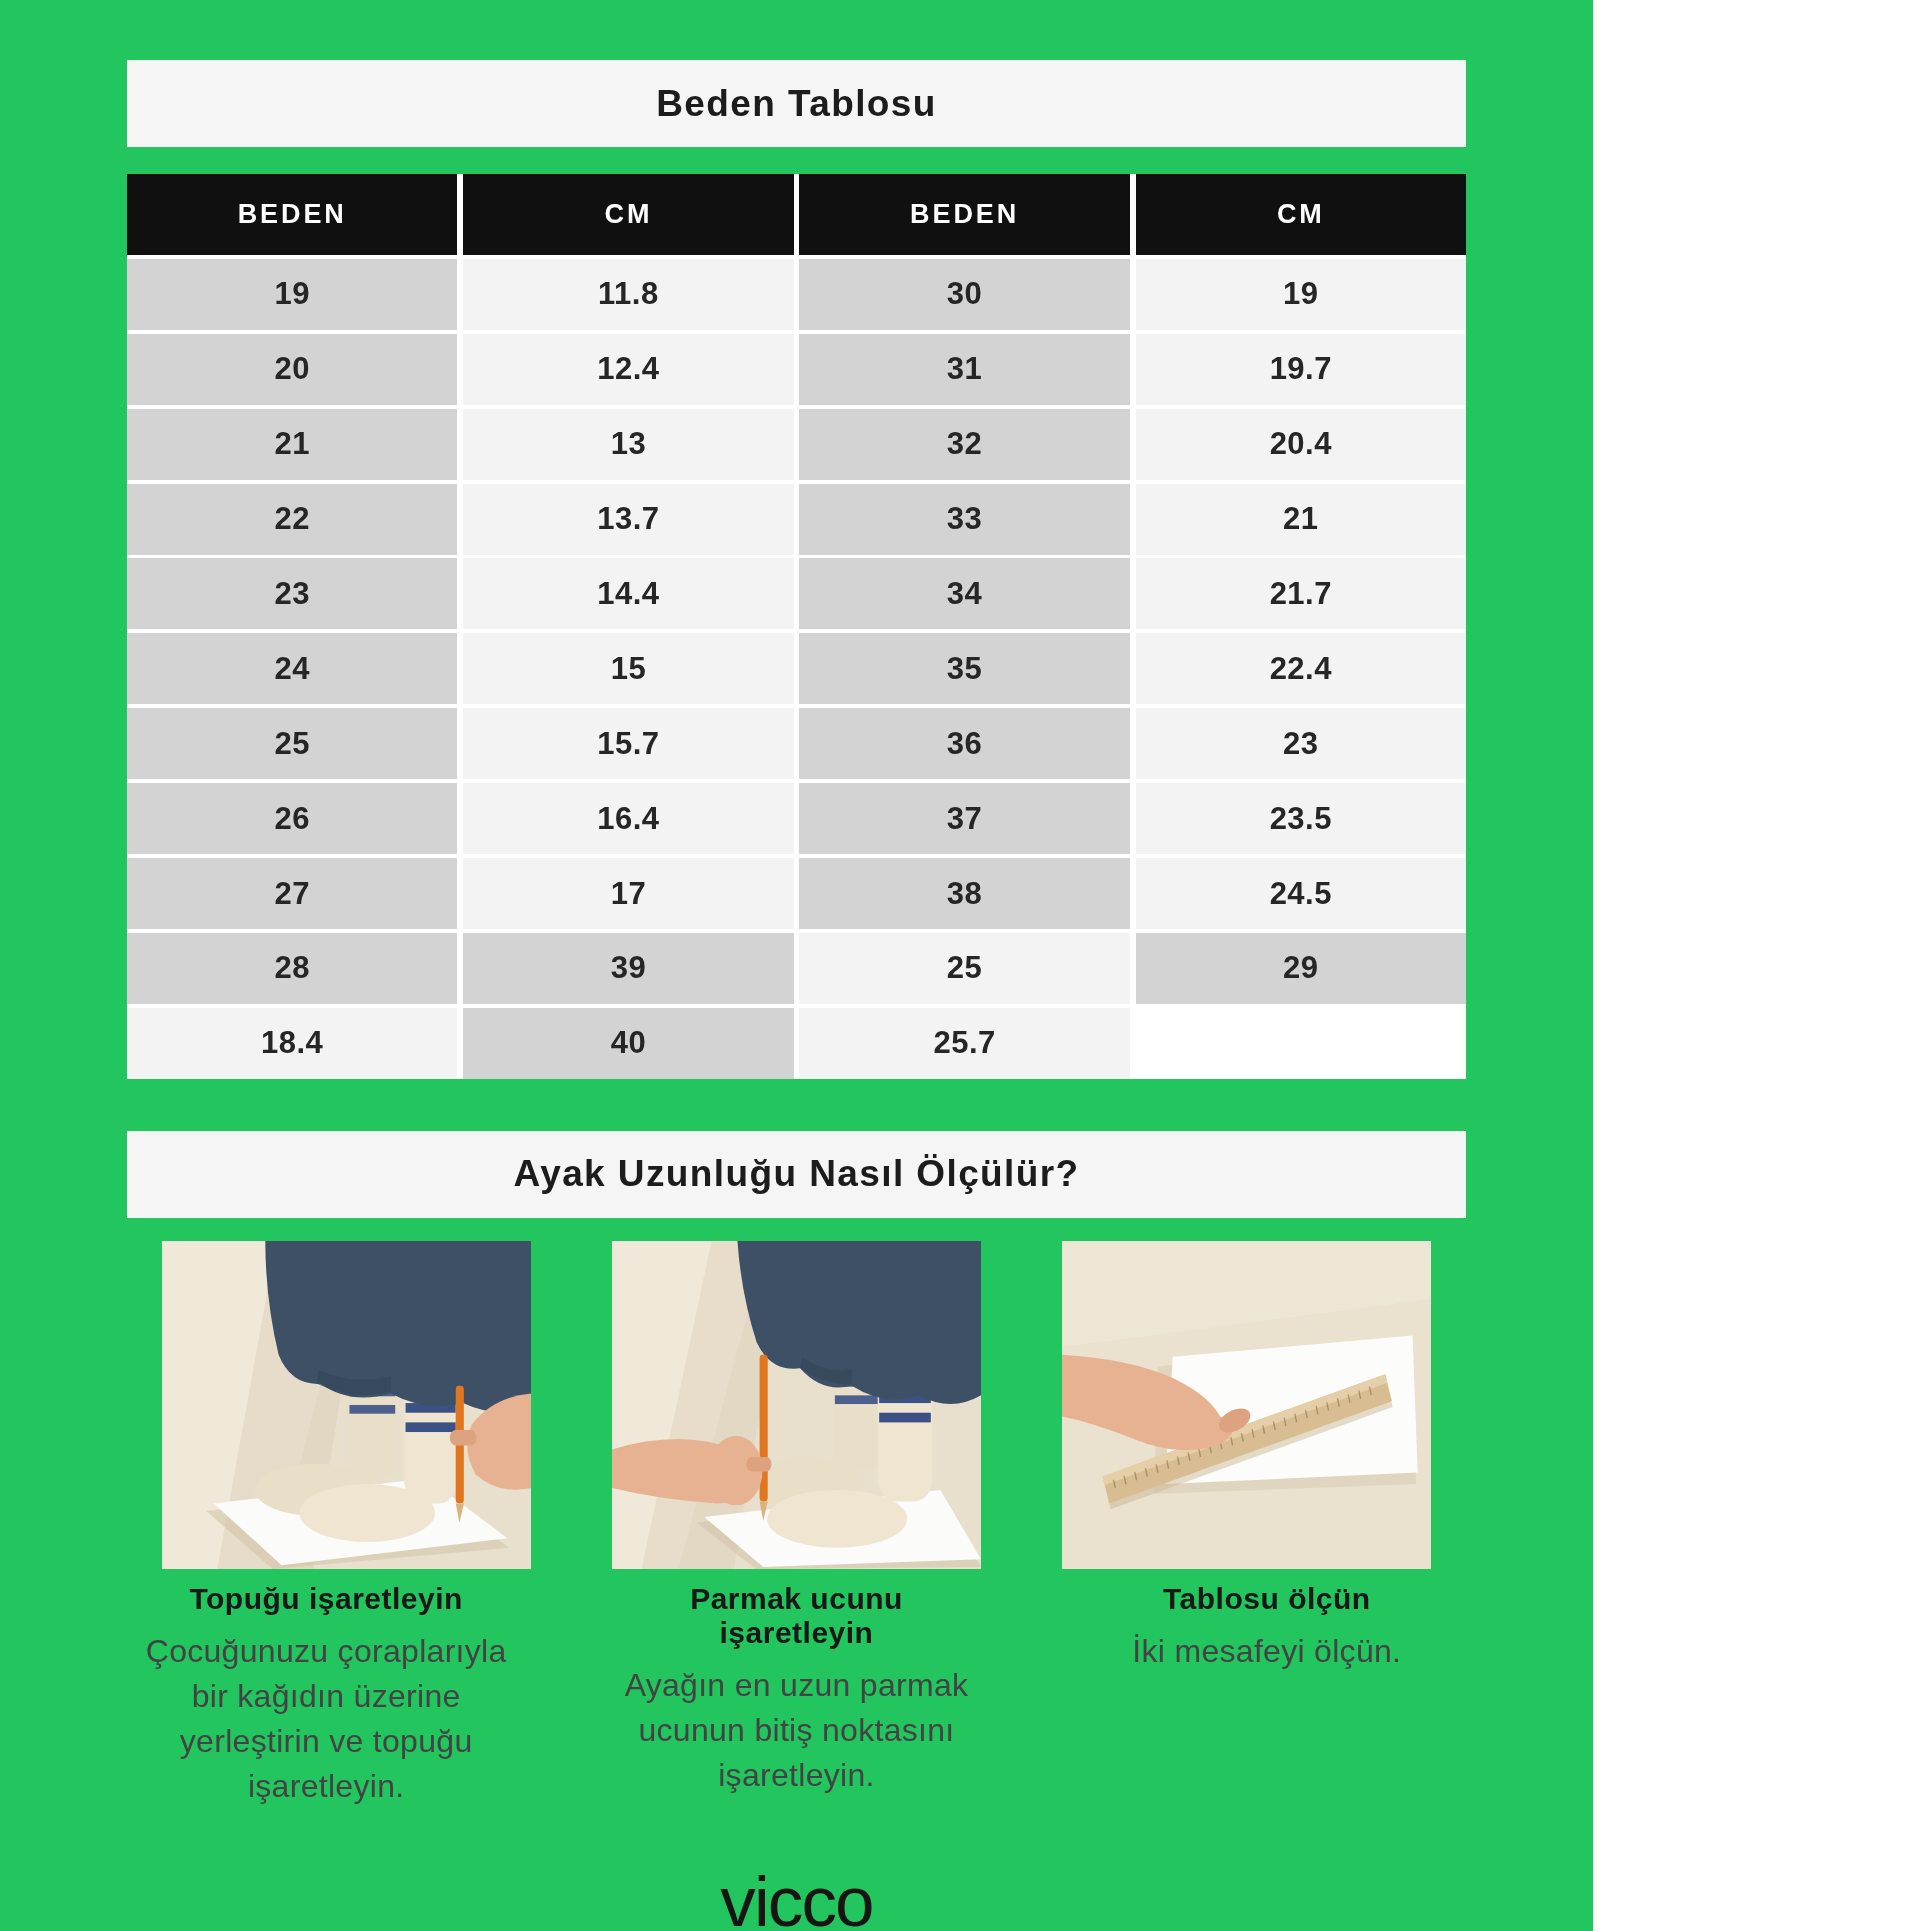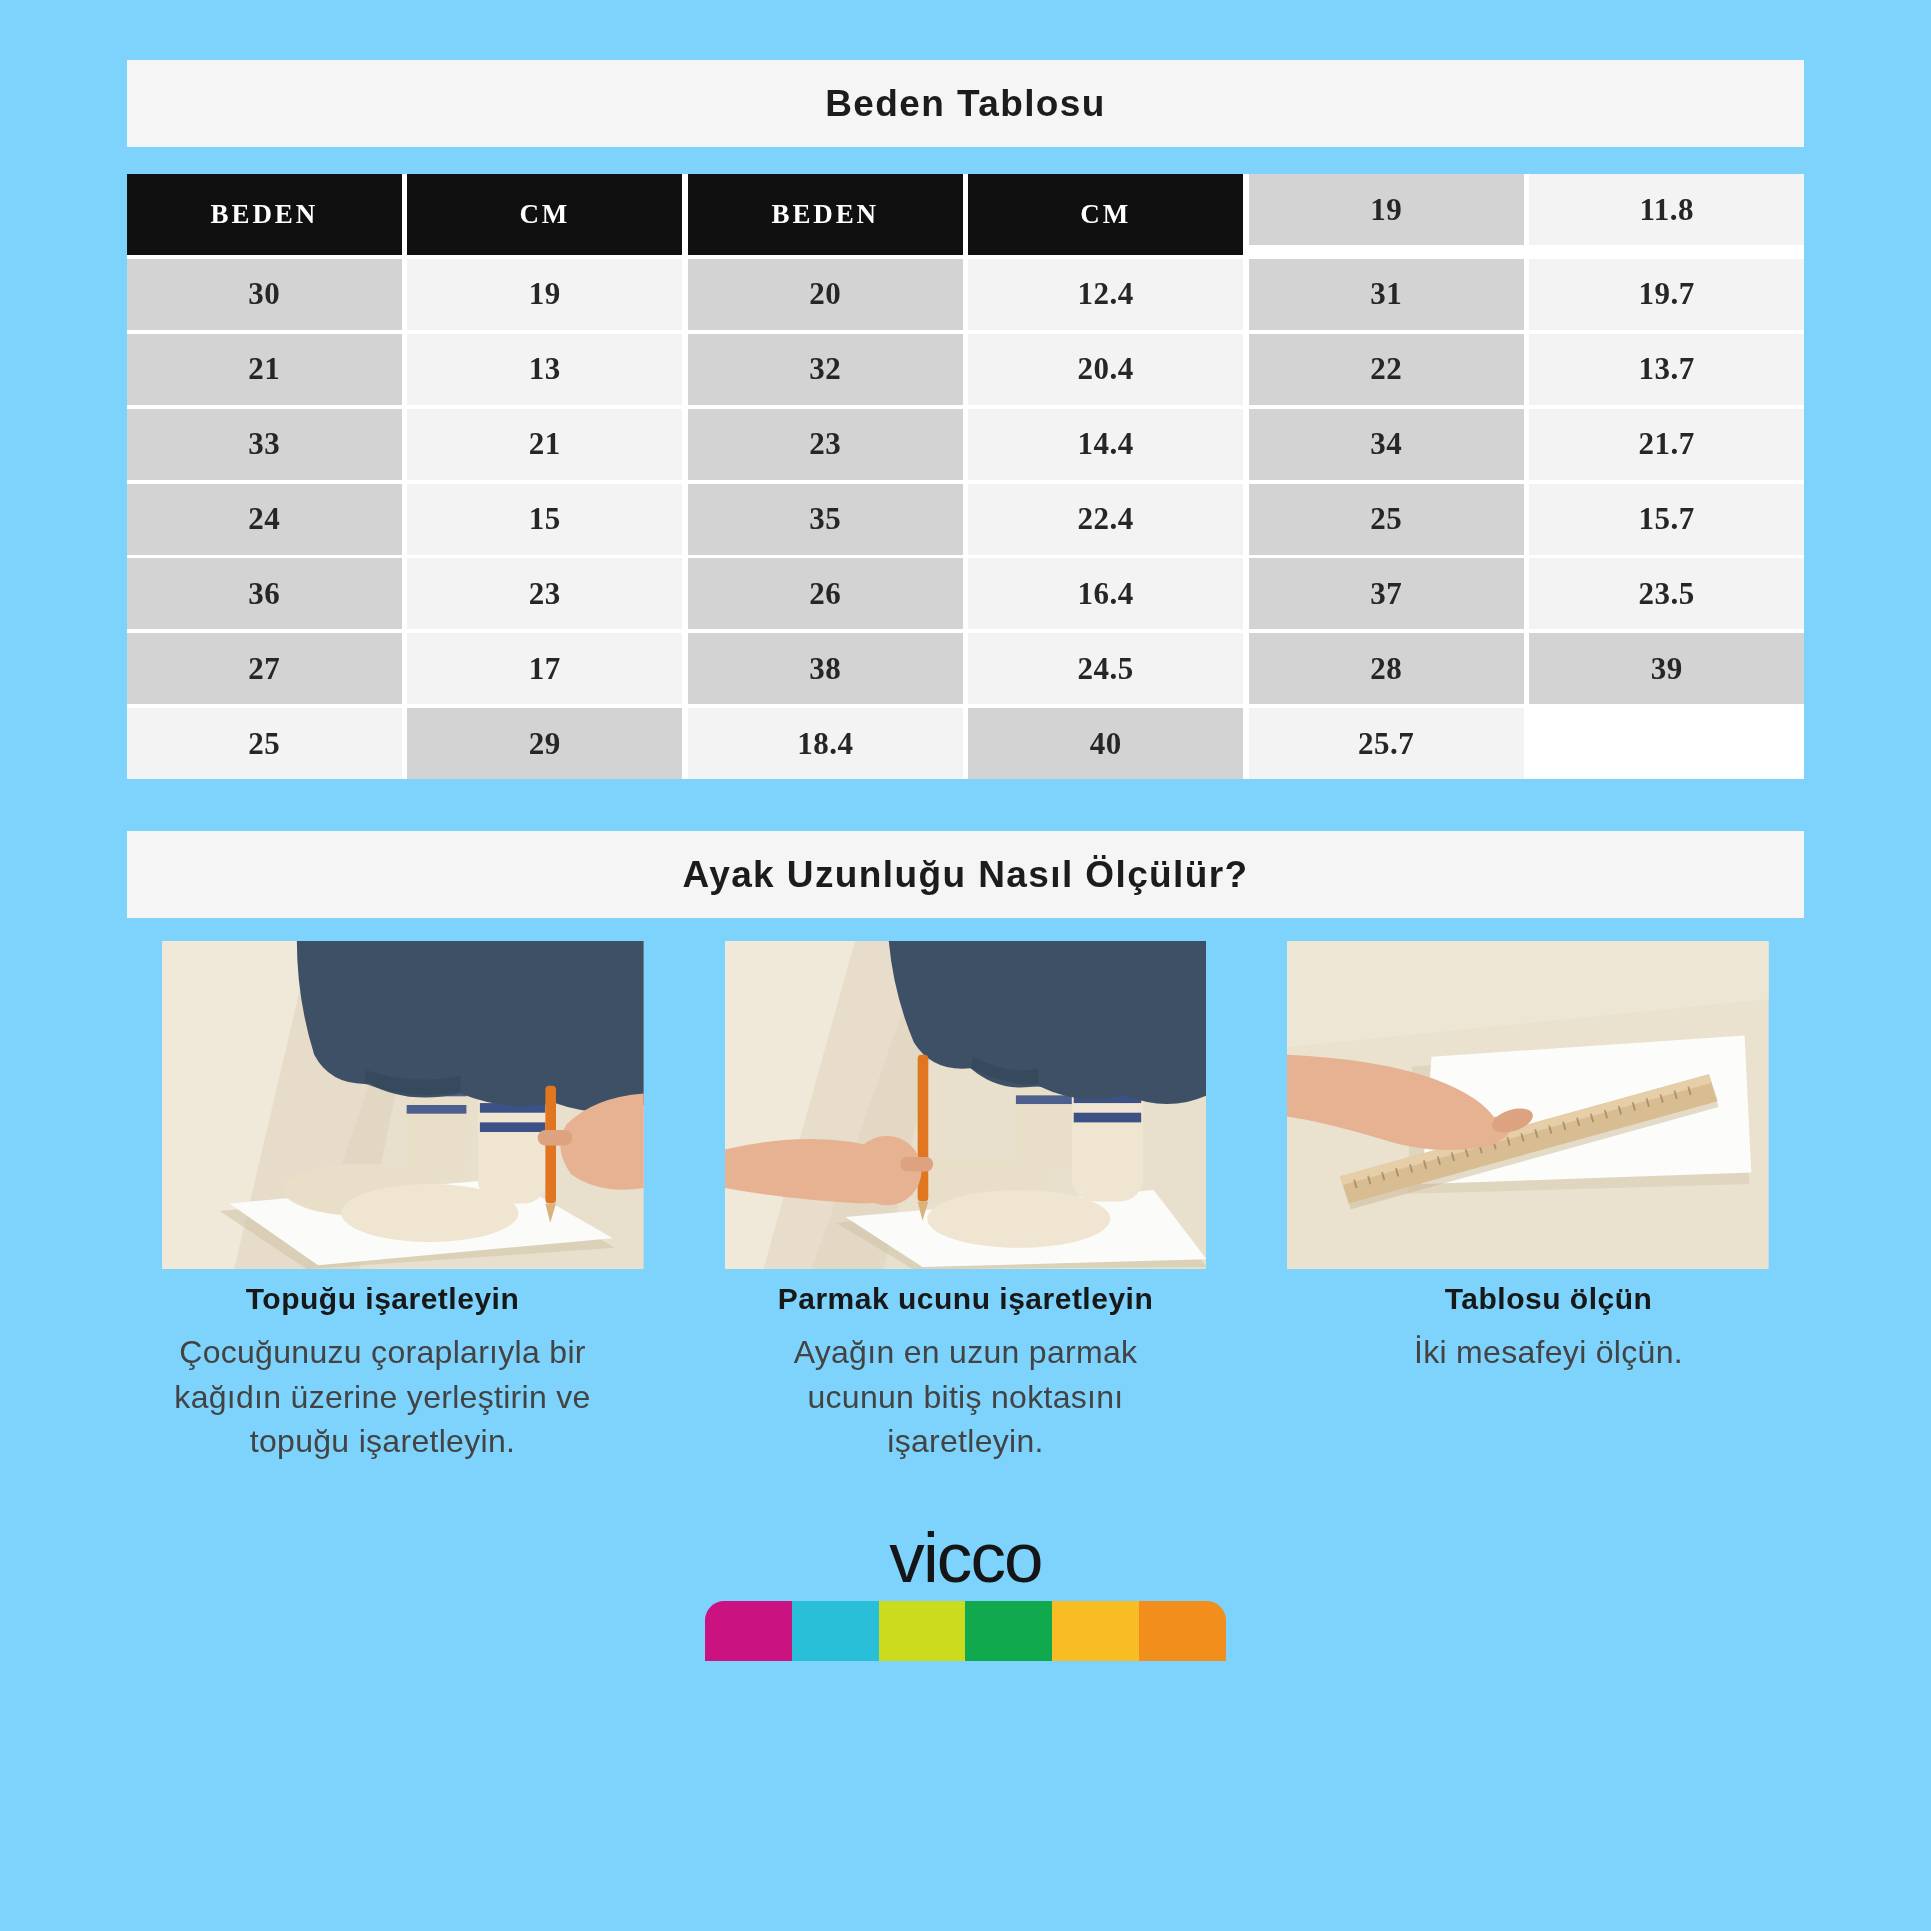--- a/index.html
+++ b/index.html
@@ -5,34 +5,34 @@
   :root{
     --header-bg:#101010;
     --size-col-bg:#d3d3d3;
     --cm-col-bg:#f3f3f3;
     --band-bg:#f5f5f5;
     --text-dark:#1c1c1c;
     --caption-text:#434343;
   }
   html,body{margin:0;padding:0;background:#ffffff;}
   .page{
-    position:relative;width:1931px;height:1931px;background:#7dd3fc;overflow:hidden;
+    position:relative;width:1593px;height:1931px;background:#22c55e;overflow:hidden;
     font-family:"Liberation Sans", sans-serif;color:var(--text-dark);
   }
   .band{
     margin:0 127px;height:87px;background:var(--band-bg);
     display:flex;align-items:center;justify-content:center;
     font-size:37px;font-weight:700;letter-spacing:1.4px;color:var(--text-dark);
   }
   .title-band{margin-top:60px;}
   .measure-band{margin-top:52px;}
 
   .size-table{
-    margin:27px 127px 0;display:grid;grid-template-columns:repeat(6,1fr);
-    gap:3.9px 5.8px;background:#ffffff;font-family:Liberation Serif, serif;
+    margin:27px 127px 0;display:grid;grid-template-columns:repeat(4,1fr);
+    gap:3.9px 5.8px;background:#ffffff;
   }
   .size-table .hcell{
     background:var(--header-bg);color:#ffffff;height:81px;
     display:flex;align-items:center;justify-content:center;
     font-size:27px;font-weight:700;letter-spacing:2.9px;
   }
   .size-table .cell{
     height:71px;display:flex;align-items:center;justify-content:center;
     font-size:31px;font-weight:600;color:#262626;letter-spacing:0.5px;
   }

